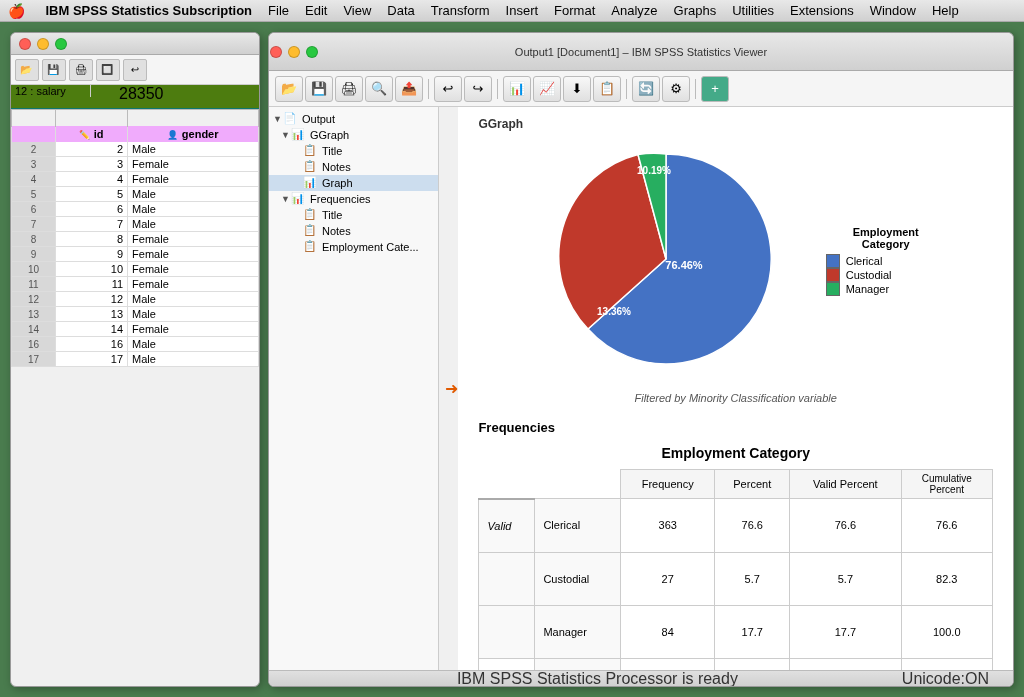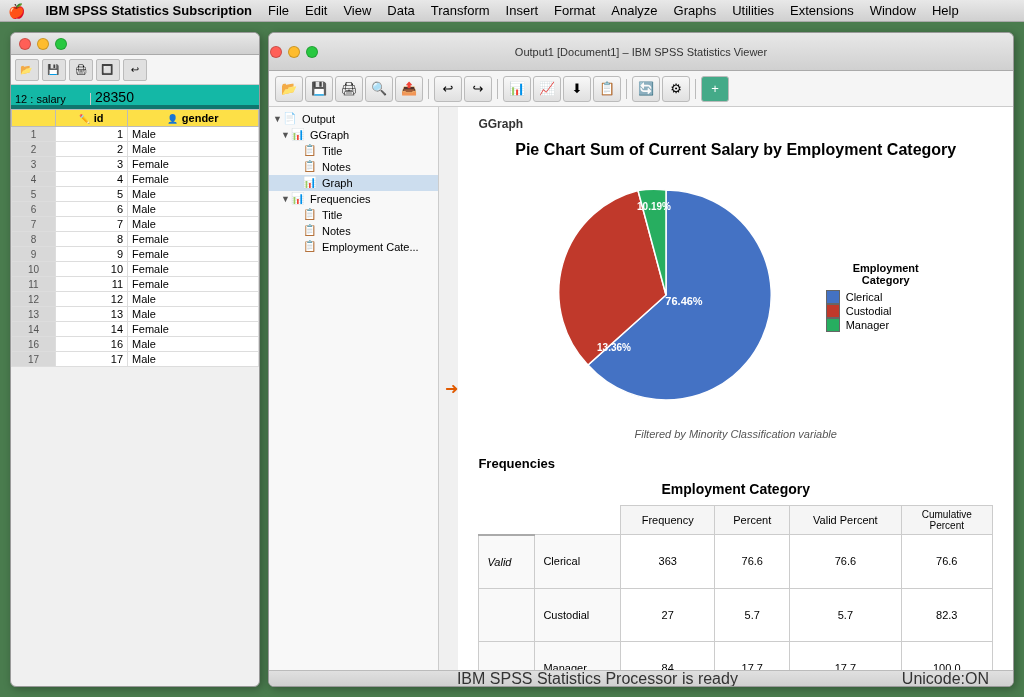--- a/index.html
+++ b/index.html
@@ -87,51 +87,52 @@
       display: flex;
       align-items: center;
       justify-content: center;
       font-size: 10px;
       cursor: pointer;
     }
 
     .data-editor-cell-ref {
       height: 24px;
       display: flex;
-      align-items: flex-end;
-      border-bottom: 4px solid #0f766e;
-      background: #14b8a6;
+      align-items: flex-start;
+      border-bottom: 1px solid #0f766e;
+      background: #4d7c0f;
     }
     .cell-ref-name {
       width: 80px;
       border-right: 1px solid #ccc;
       padding: 0 4px;
       font-size: 11px;
     }
     .cell-ref-val {
       padding: 0 4px;
-      font-size: 14px;
+      font-size: 16px;
+      margin-left: 24px;
     }
 
     .data-table-container {
       flex: 1;
       overflow: auto;
     }
     .data-table {
       width: 100%;
       border-collapse: collapse;
       font-size: 11px;
     }
     .data-table th {
-      background: #fde047;
+      background: #f0abfc;
       border: 1px solid #bbb;
       padding: 2px 4px;
       text-align: center;
       position: sticky;
-      top: 0;
+      top: 16px;
       z-index: 1;
     }
     .data-table td {
       border: 1px solid #ddd;
       padding: 1px 4px;
       background: #fff;
       text-align: right;
     }
     .data-table td.row-num {
       background: #d8d8d8;
@@ -596,21 +597,20 @@
     <span>Employment Cate...</span>
   </div>
           </div>
       </div>
 
       <div class="arrow-indicator">➜</div>
 
       <div class="output-area">
         <div class="ggraph-label">GGraph</div>
 
-        <div class="chart-title">Pie Chart Sum of Current Salary by Employment Category</div>
 
         <div class="chart-area">
           <div class="pie-svg-container">
             <svg width="280" height="240" viewBox="0 0 280 240">
 
               <path d="M140,120 L140,15 A105,105 0 1,1 62,190 Z" fill="#4472c4" stroke="white" stroke-width="1.5"></path>
 
               <path d="M140,120 L62,190 A105,105 0 0,1 112,15.5 Z" fill="#c0392b" stroke="white" stroke-width="1.5"></path>
 
               <path d="M140,120 L112,15.5 A105,105 0 0,1 140,15 Z" fill="#27ae60" stroke="white" stroke-width="1.5"></path>

